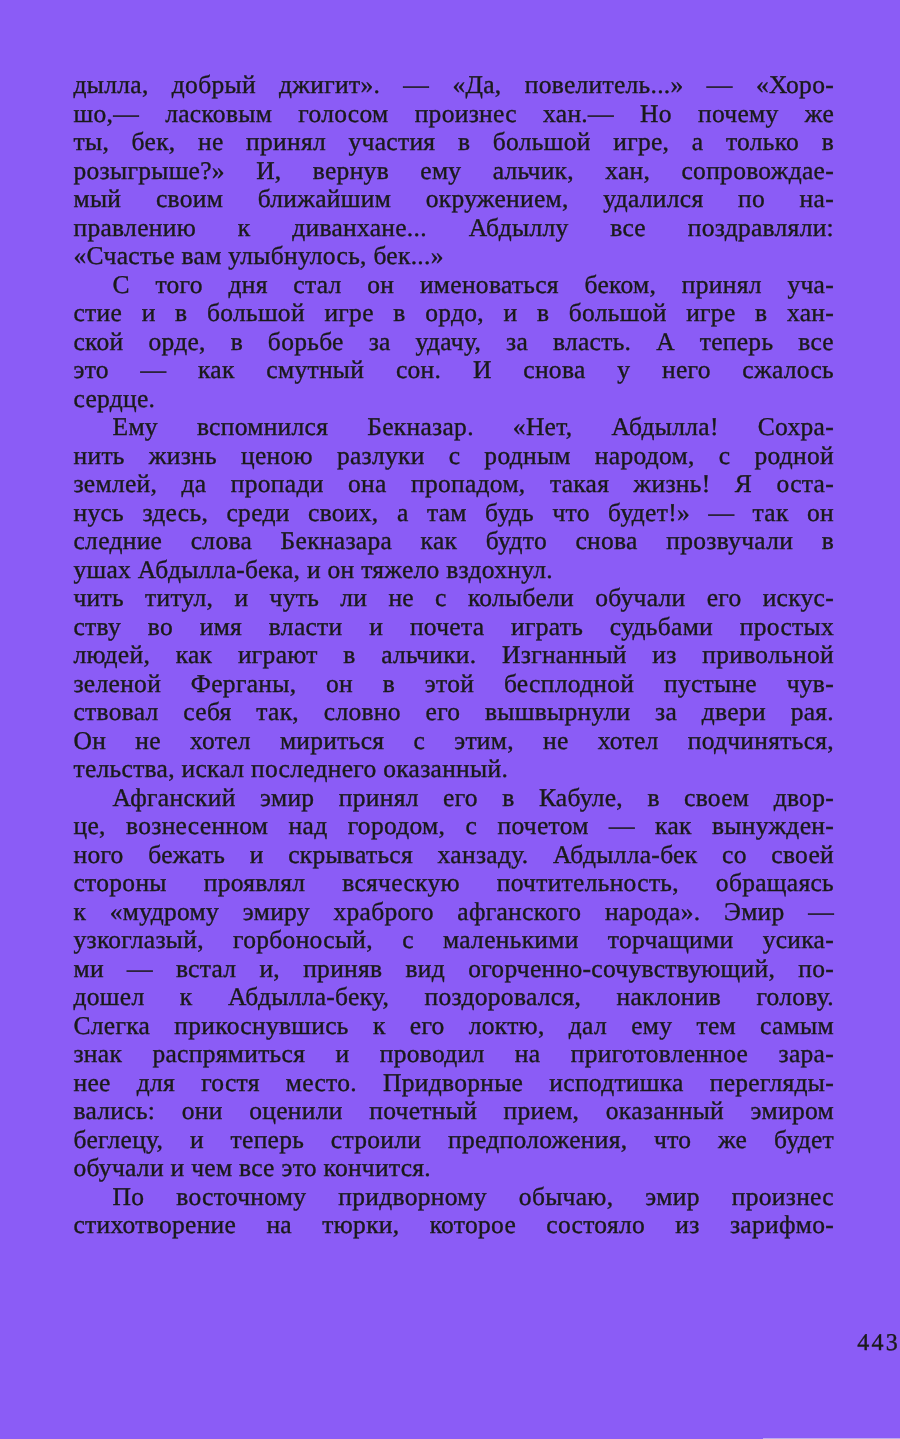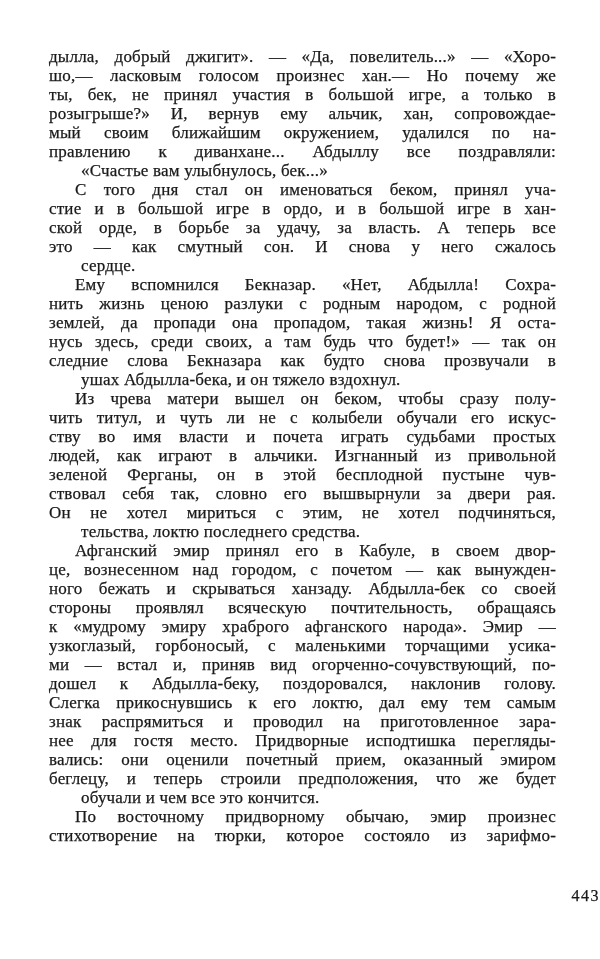--- a/index.html
+++ b/index.html
@@ -1,41 +1,41 @@
 <!DOCTYPE html>
 <html><head>
 <meta charset="utf-8">
 <style>
   html, body { margin: 0; padding: 0; background: #e8e8e8; }
   .page {
     position: relative;
     width: 600px;
     height: 959px;
-    background: #ffffff;
+    background: #8b5cf6;
     overflow: hidden;
     font-family: "Liberation Serif", "DejaVu Serif", serif;
     color: #1a1a1a;
   }
   .text-column {
     position: absolute;
     left: 49px;
     top: 47px;
     width: 507px;
   }
   .line {
     font-size: 17px;
     line-height: 19px;
     letter-spacing: 0.2px;
     text-align: justify;
     text-align-last: justify;
     -webkit-text-stroke: 0.25px #1a1a1a;
     white-space: normal;
   }
   .line.indent { text-indent: 26px; }
-  .line.endline { text-align-last: left; margin-left: 32px; }
+  .line.endline { text-align-last: left; }
   .page-number {
     position: absolute;
     top: 887px;
     left: 0;
     width: 100%;
     text-align: right;
     font-size: 16px;
     letter-spacing: 1.5px;
     -webkit-text-stroke: 0.25px #1a1a1a;
   }
@@ -63,28 +63,27 @@
       </div>
       <div class="paragraph">
         <div class="line indent">Ему вспомнился Бекназар. «Нет, Абдылла! Сохра-</div>
         <div class="line">нить жизнь ценою разлуки с родным народом, с родной</div>
         <div class="line">землей, да пропади она пропадом, такая жизнь! Я оста-</div>
         <div class="line">нусь здесь, среди своих, а там будь что будет!» — так он</div>
         <div class="line">следние слова Бекназара как будто снова прозвучали в</div>
         <div class="line endline">ушах Абдылла-бека, и он тяжело вздохнул.</div>
       </div>
       <div class="paragraph">
-        <div class="line indent">Из чрева матери вышел он беком, чтобы сразу полу-</div>
         <div class="line">чить титул, и чуть ли не с колыбели обучали его искус-</div>
         <div class="line">ству во имя власти и почета играть судьбами простых</div>
         <div class="line">людей, как играют в альчики. Изгнанный из привольной</div>
         <div class="line">зеленой Ферганы, он в этой бесплодной пустыне чув-</div>
         <div class="line">ствовал себя так, словно его вышвырнули за двери рая.</div>
         <div class="line">Он не хотел мириться с этим, не хотел подчиняться,</div>
-        <div class="line endline">тельства, локтю последнего средства.</div>
+        <div class="line endline">тельства, искал последнего оказанный.</div>
       </div>
       <div class="paragraph">
         <div class="line indent">Афганский эмир принял его в Кабуле, в своем двор-</div>
         <div class="line">це, вознесенном над городом, с почетом — как вынужден-</div>
         <div class="line">ного бежать и скрываться ханзаду. Абдылла-бек со своей</div>
         <div class="line">стороны проявлял всяческую почтительность, обращаясь</div>
         <div class="line">к «мудрому эмиру храброго афганского народа». Эмир —</div>
         <div class="line">узкоглазый, горбоносый, с маленькими торчащими усика-</div>
         <div class="line">ми — встал и, приняв вид огорченно-сочувствующий, по-</div>
         <div class="line">дошел к Абдылла-беку, поздоровался, наклонив голову.</div>

